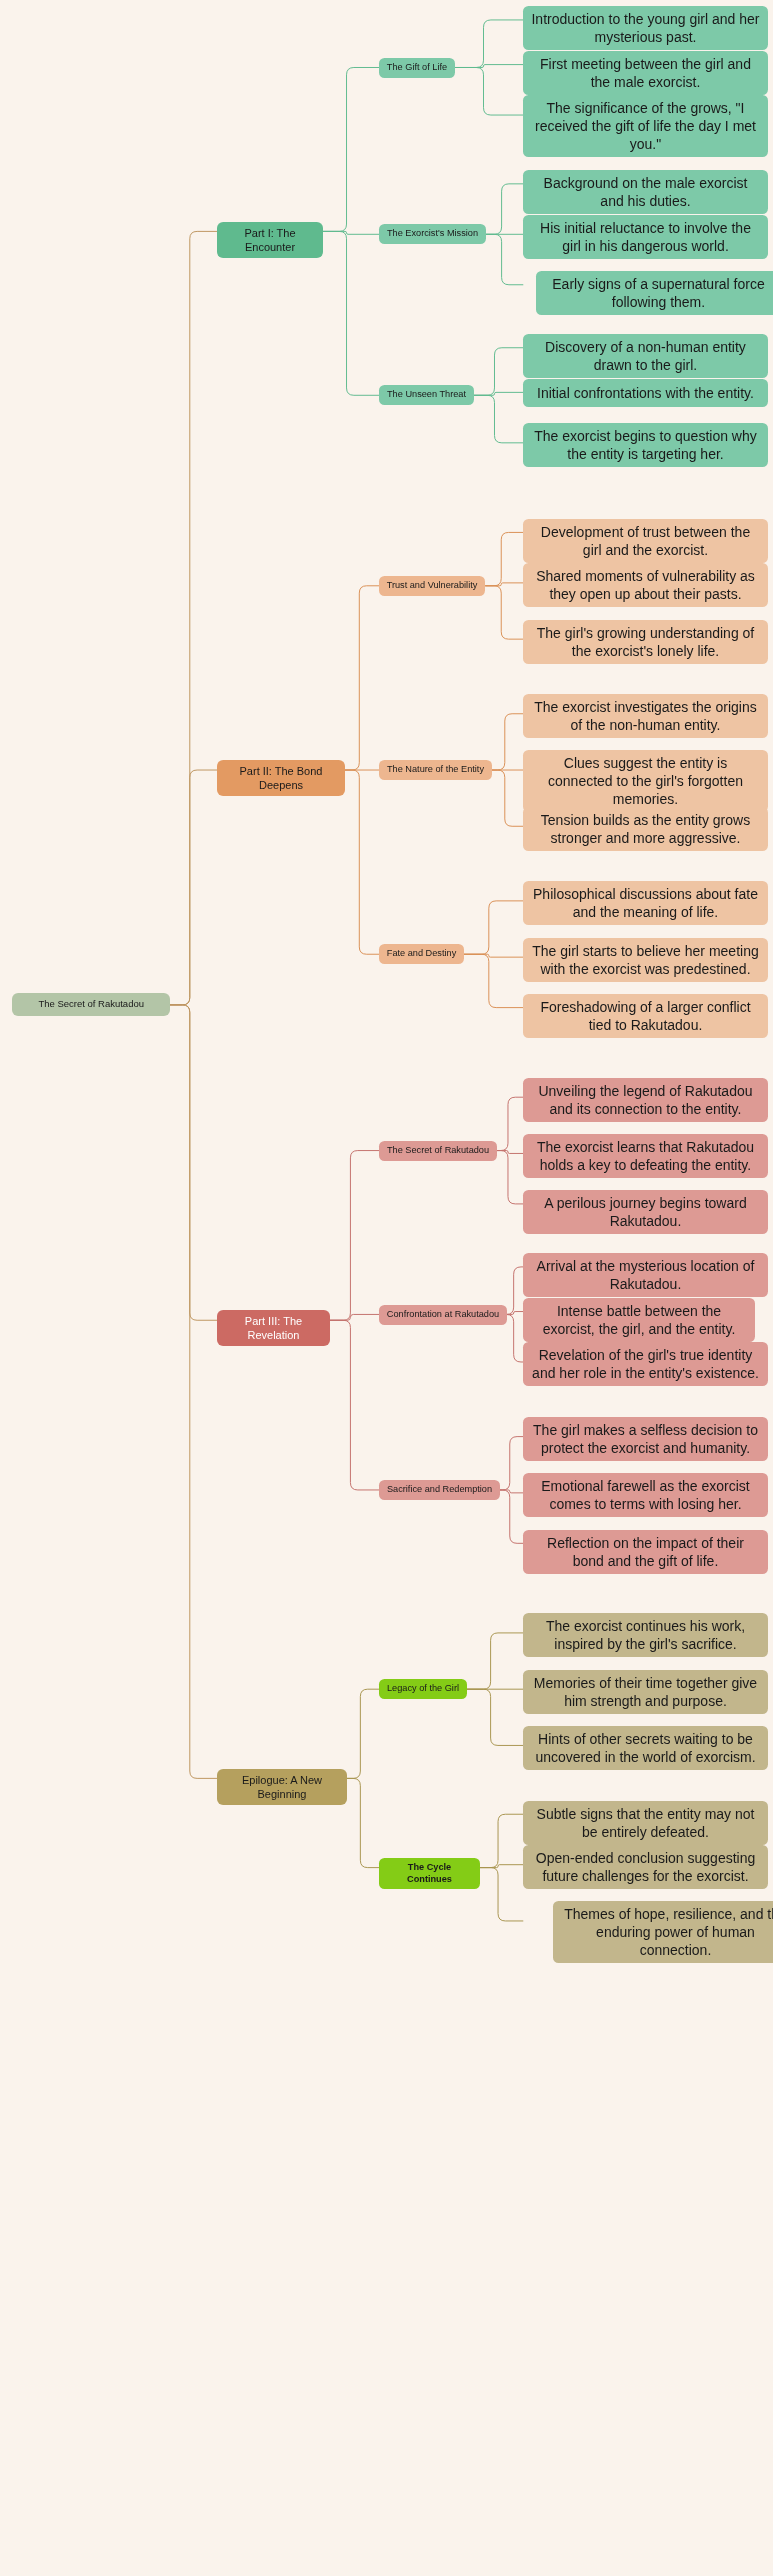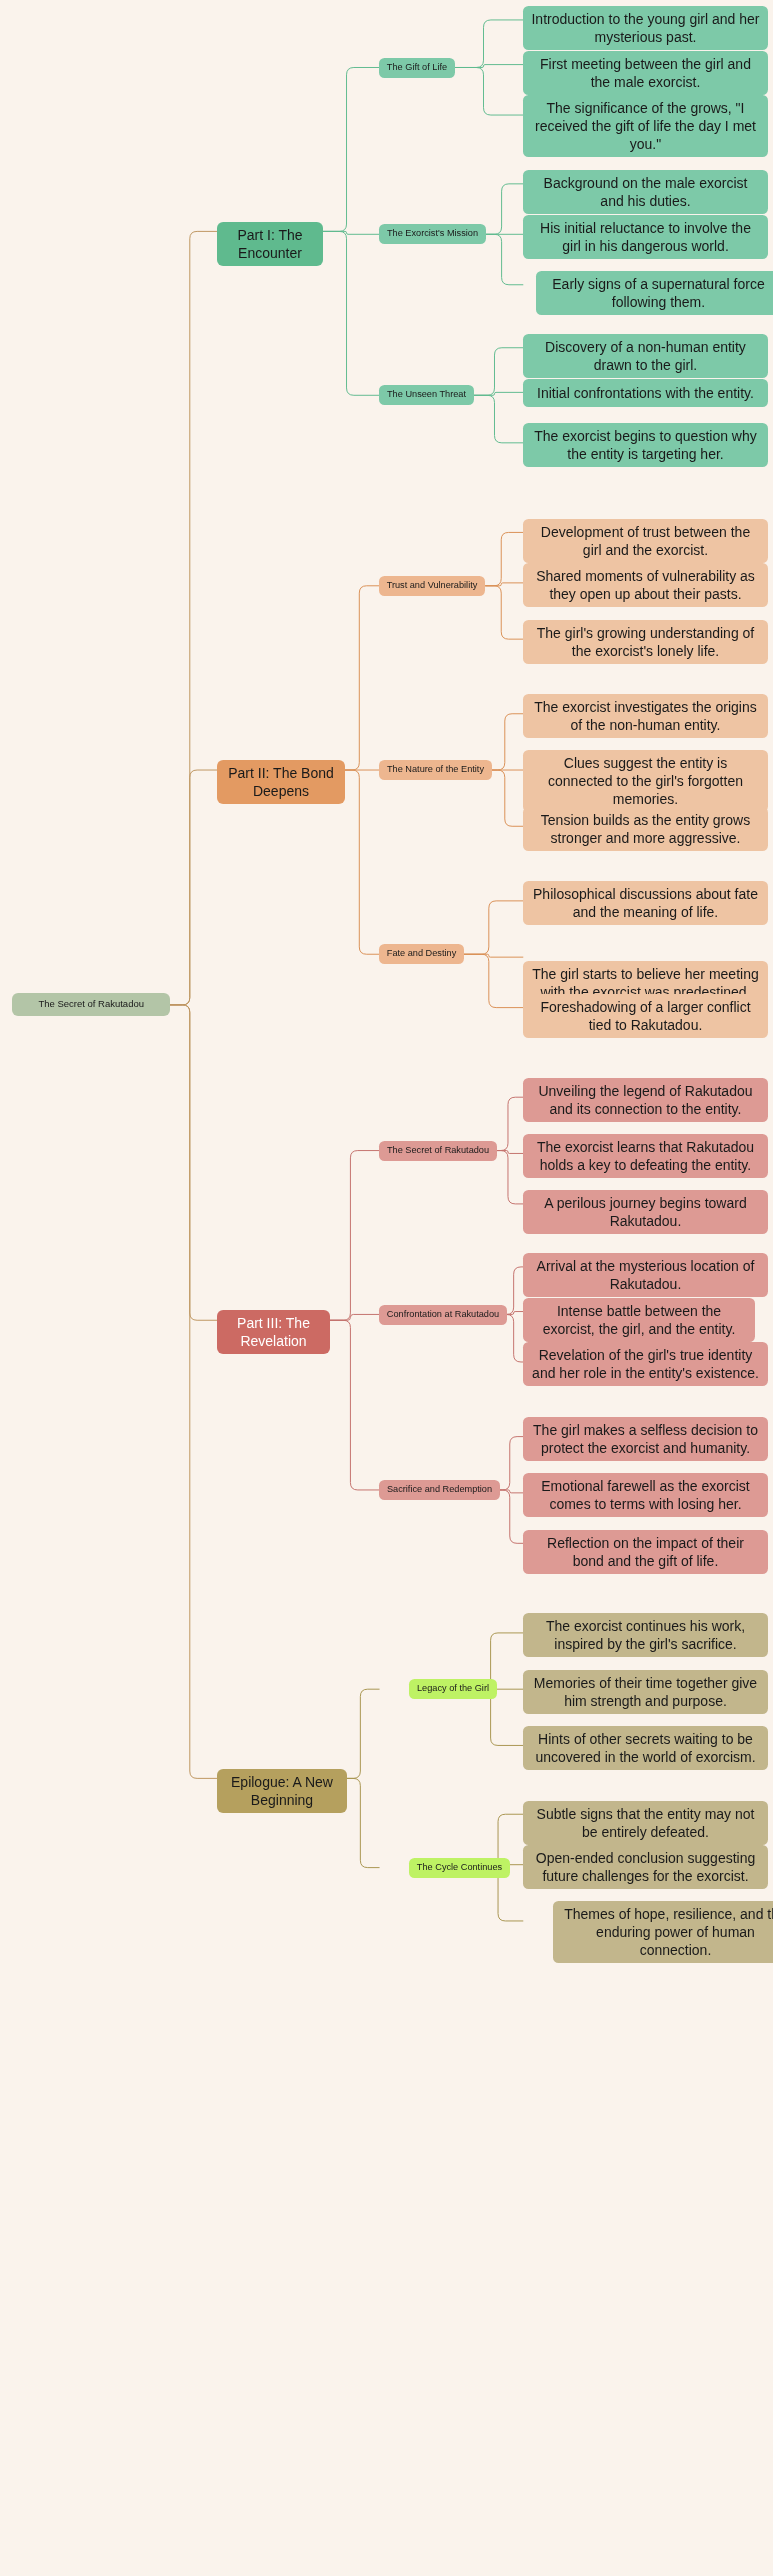--- a/index.html
+++ b/index.html
@@ -39,21 +39,21 @@
     line-height: 1.30;
     padding: 3.7px 7.3px;
     z-index: 2;
   }
   .node.root {
     background: #b3c5a7;
     font-size: 9.5px;
     border-radius: 6.1px;
   }
   .node.lvl1 {
-    font-size: 14px;
+    font-size: 11px;
     border-radius: 6.1px;
   }
   .node.lvl2 {
     font-size: 9.2px;
   }
   .node.leaf {
     font-size: 14px;
   }
   
   .t-green .lvl1, .node.lvl1.c-green { background: #5fba8e; }
@@ -62,21 +62,21 @@
 
   .node.lvl1.c-orange { background: #e39a62; }
   .node.lvl2.c-orange { background: #edb68f; }
   .node.leaf.c-orange { background: #eec4a3; }
 
   .node.lvl1.c-red { background: #cc6a63; color: #ffffff; }
   .node.lvl2.c-red { background: #dd9a94; }
   .node.leaf.c-red { background: #dd9a94; }
 
   .node.lvl1.c-gold { background: #b5a05e; }
-  .node.lvl2.c-gold { background: #bef264; margin-left: 30px; }
+  .node.lvl2.c-gold { background: #84cc16; }
   .node.leaf.c-gold { background: #c2b68c; }
 </style>
 </head>
 <body>
 
 <div id="map" style="height: 2576px;">
   <svg id="links" viewBox="0 0 1264 4212" width="773" height="2576" xmlns="http://www.w3.org/2000/svg" fill="none">
       <path d="M278 1643.0625 L298.34 1643.0625 Q310.34 1643.0625 310.34 1631.0625 L310.34 390.25 Q310.34 378.25 322.34 378.25 L355 378.25" stroke="#bd955f" stroke-width="1.6" fill="none" stroke-linecap="round"></path>
       <path d="M528 378.25 L554.64 378.25 Q566.64 378.25 566.64 366.25 L566.64 122.25 Q566.64 110.25 578.64 110.25 L620 110.25" stroke="#5fba8e" stroke-width="1.6" fill="none" stroke-linecap="round"></path>
       <path d="M744 110.25 L778.62 110.25 Q790.62 110.25 790.62 98.25 L790.62 44.5 Q790.62 32.5 802.62 32.5 L855 32.5" stroke="#5fba8e" stroke-width="1.6" fill="none" stroke-linecap="round"></path>
@@ -145,39 +145,39 @@
       <div class="node lvl2 c-orange" style="left: 379px; top: 576px; width: 106px; min-height: 19.6px;">Trust and Vulnerability</div>
       <div class="node leaf c-orange" style="left: 523px; top: 519px; width: 245px; min-height: 27.5px;">Development of trust between the girl and the exorcist.</div>
       <div class="node leaf c-orange" style="left: 523px; top: 563px; width: 245px; min-height: 39px;">Shared moments of vulnerability as they open up about their pasts.</div>
       <div class="node leaf c-orange" style="left: 523px; top: 620px; width: 245px; min-height: 39px;">The girl's growing understanding of the exorcist's lonely life.</div>
       <div class="node lvl2 c-orange" style="left: 379px; top: 760px; width: 113px; min-height: 19.6px;">The Nature of the Entity</div>
       <div class="node leaf c-orange" style="left: 523px; top: 694px; width: 245px; min-height: 39px;">The exorcist investigates the origins of the non-human entity.</div>
       <div class="node leaf c-orange" style="left: 523px; top: 750px; width: 245px; min-height: 39px;">Clues suggest the entity is connected to the girl's forgotten memories.</div>
       <div class="node leaf c-orange" style="left: 523px; top: 807px; width: 245px; min-height: 39px;">Tension builds as the entity grows stronger and more aggressive.</div>
       <div class="node lvl2 c-orange" style="left: 379px; top: 944px; width: 85px; min-height: 19.6px;">Fate and Destiny</div>
       <div class="node leaf c-orange" style="left: 523px; top: 881px; width: 245px; min-height: 39px;">Philosophical discussions about fate and the meaning of life.</div>
-      <div class="node leaf c-orange" style="left: 523px; top: 938px; width: 245px; min-height: 39px; margin-top: 23px;">The girl starts to believe her meeting with the exorcist was predestined.</div>
+      <div class="node leaf c-orange" style="left: 523px; top: 938px; width: 245px; min-height: 39px;">The girl starts to believe her meeting with the exorcist was predestined.</div>
       <div class="node leaf c-orange" style="left: 523px; top: 994px; width: 245px; min-height: 27.5px;">Foreshadowing of a larger conflict tied to Rakutadou.</div>
       <div class="node lvl1 c-red" style="left: 217px; top: 1310px; width: 113px; min-height: 19.6px;">Part III: The Revelation</div>
       <div class="node lvl2 c-red" style="left: 379px; top: 1141px; width: 118px; min-height: 19.6px;">The Secret of Rakutadou</div>
       <div class="node leaf c-red" style="left: 523px; top: 1078px; width: 245px; min-height: 39px;">Unveiling the legend of Rakutadou and its connection to the entity.</div>
       <div class="node leaf c-red" style="left: 523px; top: 1134px; width: 245px; min-height: 39px;">The exorcist learns that Rakutadou holds a key to defeating the entity.</div>
       <div class="node leaf c-red" style="left: 523px; top: 1190px; width: 245px; min-height: 27.5px;">A perilous journey begins toward Rakutadou.</div>
       <div class="node lvl2 c-red" style="left: 379px; top: 1305px; width: 128px; min-height: 19.6px;">Confrontation at Rakutadou</div>
       <div class="node leaf c-red" style="left: 523px; top: 1253px; width: 245px; min-height: 27.5px;">Arrival at the mysterious location of Rakutadou.</div>
       <div class="node leaf c-red" style="left: 523px; top: 1298px; width: 232px; min-height: 27.5px;">Intense battle between the exorcist, the girl, and the entity.</div>
       <div class="node leaf c-red" style="left: 523px; top: 1342px; width: 245px; min-height: 39px;">Revelation of the girl's true identity and her role in the entity's existence.</div>
       <div class="node lvl2 c-red" style="left: 379px; top: 1480px; width: 121px; min-height: 19.6px;">Sacrifice and Redemption</div>
       <div class="node leaf c-red" style="left: 523px; top: 1417px; width: 245px; min-height: 39px;">The girl makes a selfless decision to protect the exorcist and humanity.</div>
       <div class="node leaf c-red" style="left: 523px; top: 1473px; width: 245px; min-height: 39px;">Emotional farewell as the exorcist comes to terms with losing her.</div>
       <div class="node leaf c-red" style="left: 523px; top: 1530px; width: 245px; min-height: 27.5px;">Reflection on the impact of their bond and the gift of life.</div>
       <div class="node lvl1 c-gold" style="left: 217px; top: 1769px; width: 130px; min-height: 19.6px;">Epilogue: A New Beginning</div>
       <div class="node lvl2 c-gold" style="left: 379px; top: 1679px; width: 88px; min-height: 19.6px;">Legacy of the Girl</div>
       <div class="node leaf c-gold" style="left: 523px; top: 1613px; width: 245px; min-height: 39px;">The exorcist continues his work, inspired by the girl's sacrifice.</div>
       <div class="node leaf c-gold" style="left: 523px; top: 1670px; width: 245px; min-height: 39px;">Memories of their time together give him strength and purpose.</div>
       <div class="node leaf c-gold" style="left: 523px; top: 1726px; width: 245px; min-height: 39px;">Hints of other secrets waiting to be uncovered in the world of exorcism.</div>
-      <div class="node lvl2 c-gold" style="left: 379px; top: 1858px; width: 101px; min-height: 19.6px;">The Cycle Continues</div>
+      <div class="node lvl2 c-gold" style="left: 379px; top: 1858px; width: 101px; min-height: 19.6px; font-weight: bold;">The Cycle Continues</div>
       <div class="node leaf c-gold" style="left: 523px; top: 1801px; width: 245px; min-height: 27.5px;">Subtle signs that the entity may not be entirely defeated.</div>
       <div class="node leaf c-gold" style="left: 523px; top: 1845px; width: 245px; min-height: 39px;">Open-ended conclusion suggesting future challenges for the exorcist.</div>
       <div class="node leaf c-gold" style="left: 523px; top: 1901px; width: 245px; min-height: 39px; margin-left: 30px;">Themes of hope, resilience, and the enduring power of human connection.</div>
     </div>
 </div>
 
 
 </body></html>

